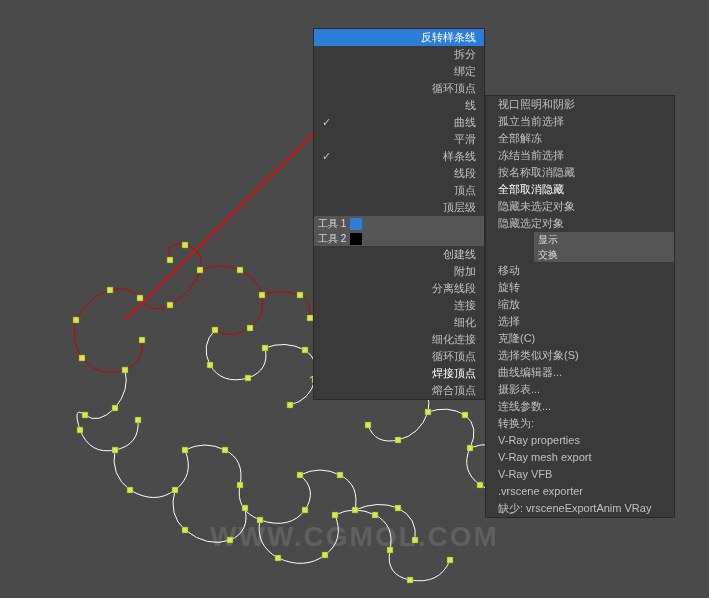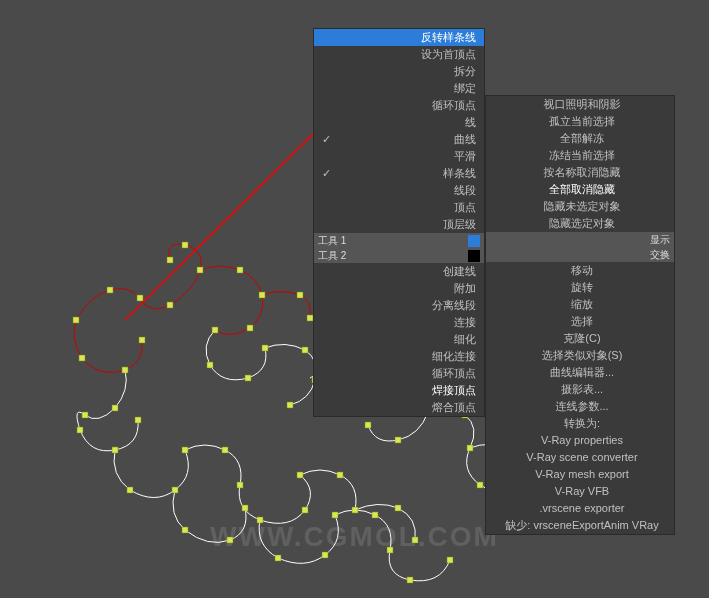--- a/index.html
+++ b/index.html
@@ -58,21 +58,21 @@
     .menu-item {
       padding: 2px 8px 2px 24px;
       text-align: right;
       cursor: pointer;
       position: relative;
       height: 17px;
       line-height: 13px;
     }
     .menu-item-left {
       padding: 2px 8px 2px 12px;
-      text-align: center;
+      text-align: left;
       cursor: pointer;
       height: 17px;
       line-height: 13px;
     }
     .menu-item.highlighted {
       background: #2b7dd9;
       color: #fff;
     }
     .menu-item.has-check::before {
       content: "✓";
@@ -80,32 +80,31 @@
       left: 8px;
       top: 2px;
       color: #c0c0c0;
     }
     .tool-bar {
       background: #555555;
       padding: 1px 4px;
       font-size: 10px;
       color: #ddd;
       display: flex;
-      justify-content: space-between;
       height: 15px;
       line-height: 13px;
     }
     .tool-bar-right {
       background: #555555;
       padding: 1px 4px;
       font-size: 10px;
       color: #ddd;
-      text-align: right;
       height: 15px;
       line-height: 13px;
+      margin-left: 48px;
     }
     .color-swatch {
       display: inline-block;
       width: 12px;
       height: 12px;
       margin-left: 4px;
       vertical-align: middle;
     }
     .swatch-blue { background: #2b7dd9; }
     .swatch-black { background: #000; }
@@ -206,21 +205,20 @@
       <rect x="517" y="477" width="6" height="6"></rect>
       <rect x="512" y="445" width="6" height="6"></rect>
       <rect x="505" y="447" width="6" height="6"></rect>
     </g>
   </svg>
 
   <div class="watermark">WWW.CGMOL.COM</div>
 
   <div class="context-menu">
     <div class="menu-item highlighted">反转样条线</div>
-    <div class="menu-item">设为首顶点</div>
     <div class="menu-item">拆分</div>
     <div class="menu-item">绑定</div>
     <div class="menu-item">循环顶点</div>
     <div class="menu-item">线</div>
     <div class="menu-item has-check">曲线</div>
     <div class="menu-item">平滑</div>
     <div class="menu-item has-check">样条线</div>
     <div class="menu-item">线段</div>
     <div class="menu-item">顶点</div>
     <div class="menu-item">顶层级</div>
@@ -258,20 +256,19 @@
     <div class="menu-item-left">旋转</div>
     <div class="menu-item-left">缩放</div>
     <div class="menu-item-left">选择</div>
     <div class="menu-item-left">克隆(C)</div>
     <div class="menu-item-left">选择类似对象(S)</div>
     <div class="menu-item-left">曲线编辑器...</div>
     <div class="menu-item-left">摄影表...</div>
     <div class="menu-item-left">连线参数...</div>
     <div class="menu-item-left">转换为:</div>
     <div class="menu-item-left">V-Ray properties</div>
-    <div class="menu-item-left">V-Ray scene converter</div>
     <div class="menu-item-left">V-Ray mesh export</div>
     <div class="menu-item-left">V-Ray VFB</div>
     <div class="menu-item-left">.vrscene exporter</div>
     <div class="menu-item-left">缺少:  vrsceneExportAnim VRay</div>
   </div>
 
 </div>
 
 </body></html>

